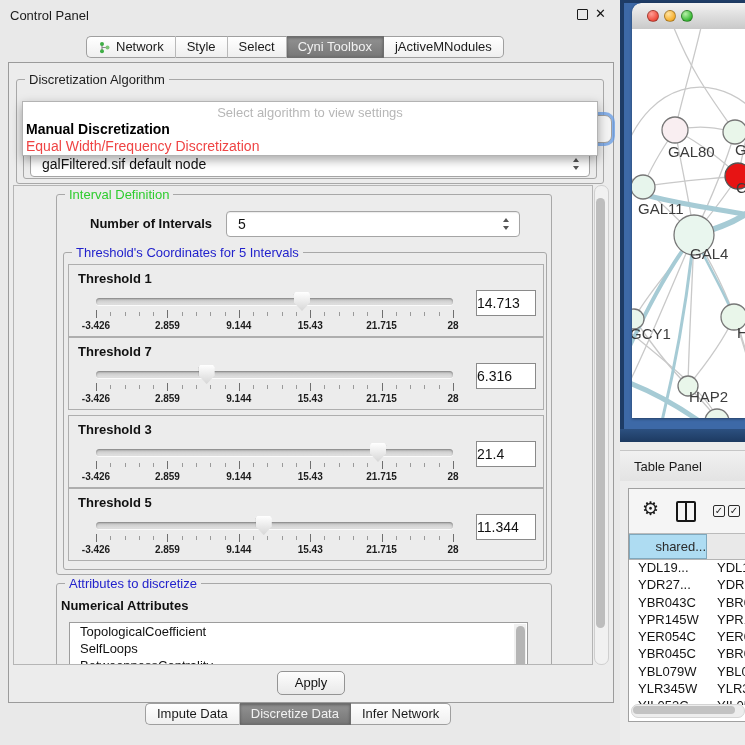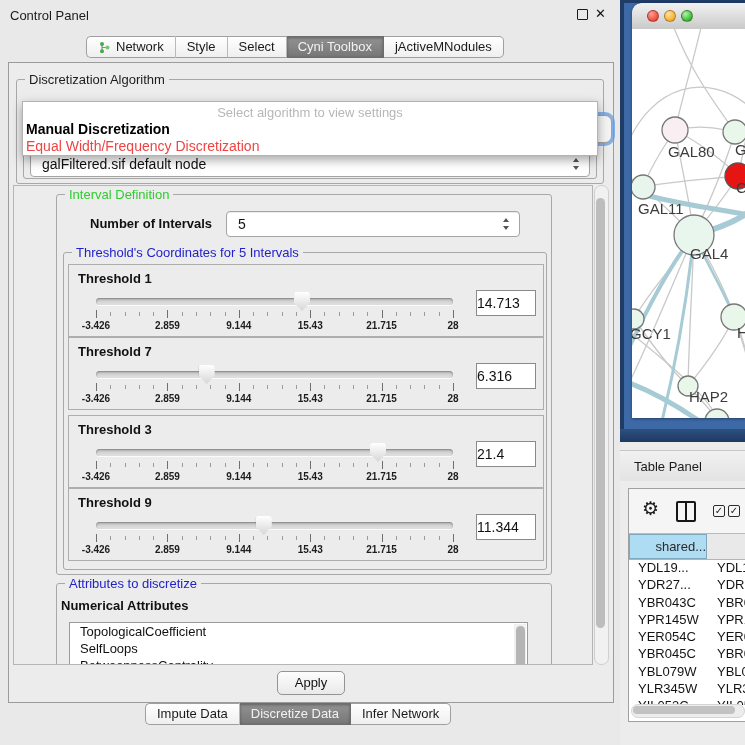--- a/index.html
+++ b/index.html
@@ -263,21 +263,21 @@
                   <span style="left:40%">9.144</span>
                   <span style="left:60%">15.43</span>
                   <span style="left:80%">21.715</span>
                   <span style="left:100%">28</span>
               </div>
             </div>
             <input class="th-value" value="21.4" style="">
           </div>
 
           <div class="th-panel" style="top:235px;">
-            <div class="th-name">Threshold 9</div>
+            <div class="th-name">Threshold 5</div>
             <div class="slider">
               <div class="track"></div>
               <div class="thumb" style="left:47.0%"></div>
               <div class="minor-ticks"></div>
               <span class="maj" style="left:0%"></span>
                 <span class="maj" style="left:20%"></span>
                 <span class="maj" style="left:40%"></span>
                 <span class="maj" style="left:60%"></span>
                 <span class="maj" style="left:80%"></span>
                 <span class="maj" style="left:100%"></span>

